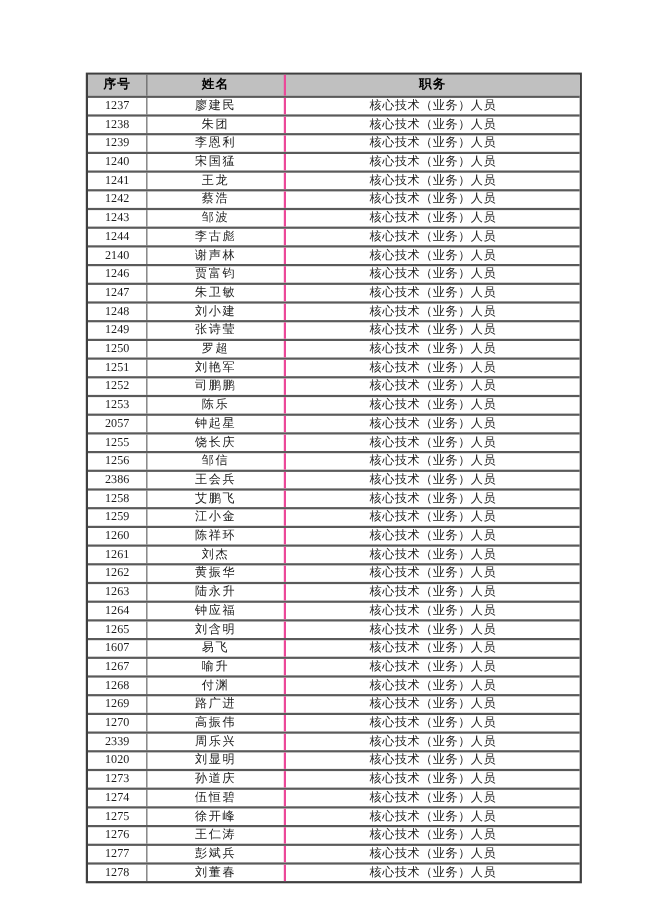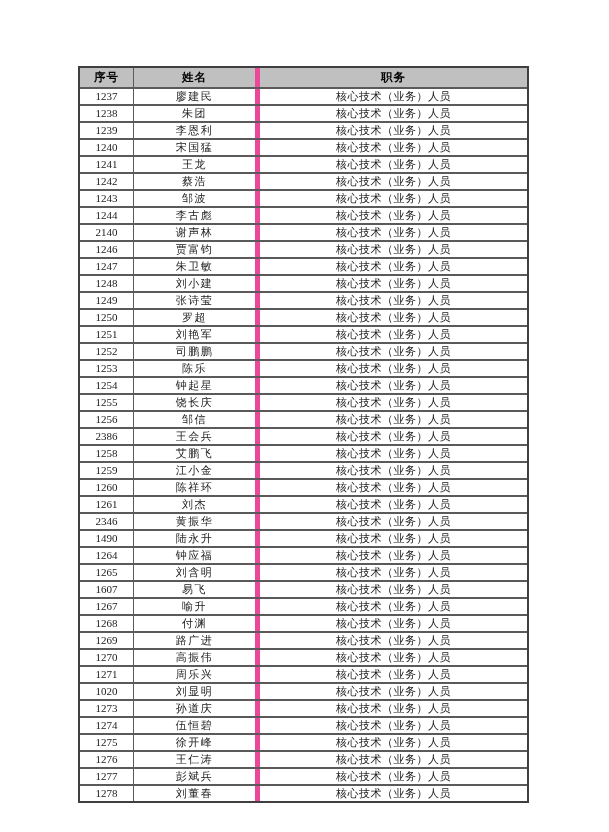--- a/index.html
+++ b/index.html
@@ -45,21 +45,21 @@
     color: #1b1b1b;
     overflow: hidden;
     white-space: nowrap;
   }
   .c1 {
     width: 54px;
     border-right: 1px solid #5a5a5a;
   }
   .c2 {
     width: 126px;
-    border-right: 5px solid #ec4899;
+    border-right: 2px solid #ec4899;
     letter-spacing: 1.5px;
   }
   .c3 {
     flex: 1;
     letter-spacing: 0.5px;
   }
   .row.header .cell {
     font-weight: bold;
     font-size: 11.5px;
     color: #000000;
@@ -173,21 +173,21 @@
     <div class="cell c3">核心技术（业务）人员</div>
   </div>
 
   <div class="row">
     <div class="cell c1">1253</div>
     <div class="cell c2">陈乐</div>
     <div class="cell c3">核心技术（业务）人员</div>
   </div>
 
   <div class="row">
-    <div class="cell c1">1254</div>
+    <div class="cell c1">2057</div>
     <div class="cell c2">钟起星</div>
     <div class="cell c3">核心技术（业务）人员</div>
   </div>
 
   <div class="row">
     <div class="cell c1">1255</div>
     <div class="cell c2">饶长庆</div>
     <div class="cell c3">核心技术（业务）人员</div>
   </div>
 
@@ -221,27 +221,27 @@
     <div class="cell c3">核心技术（业务）人员</div>
   </div>
 
   <div class="row">
     <div class="cell c1">1261</div>
     <div class="cell c2">刘杰</div>
     <div class="cell c3">核心技术（业务）人员</div>
   </div>
 
   <div class="row">
-    <div class="cell c1">2346</div>
+    <div class="cell c1">1262</div>
     <div class="cell c2">黄振华</div>
     <div class="cell c3">核心技术（业务）人员</div>
   </div>
 
   <div class="row">
-    <div class="cell c1">1490</div>
+    <div class="cell c1">1263</div>
     <div class="cell c2">陆永升</div>
     <div class="cell c3">核心技术（业务）人员</div>
   </div>
 
   <div class="row">
     <div class="cell c1">1264</div>
     <div class="cell c2">钟应福</div>
     <div class="cell c3">核心技术（业务）人员</div>
   </div>
 
@@ -275,21 +275,21 @@
     <div class="cell c3">核心技术（业务）人员</div>
   </div>
 
   <div class="row">
     <div class="cell c1">1270</div>
     <div class="cell c2">高振伟</div>
     <div class="cell c3">核心技术（业务）人员</div>
   </div>
 
   <div class="row">
-    <div class="cell c1">1271</div>
+    <div class="cell c1">2339</div>
     <div class="cell c2">周乐兴</div>
     <div class="cell c3">核心技术（业务）人员</div>
   </div>
 
   <div class="row">
     <div class="cell c1">1020</div>
     <div class="cell c2">刘显明</div>
     <div class="cell c3">核心技术（业务）人员</div>
   </div>
 

